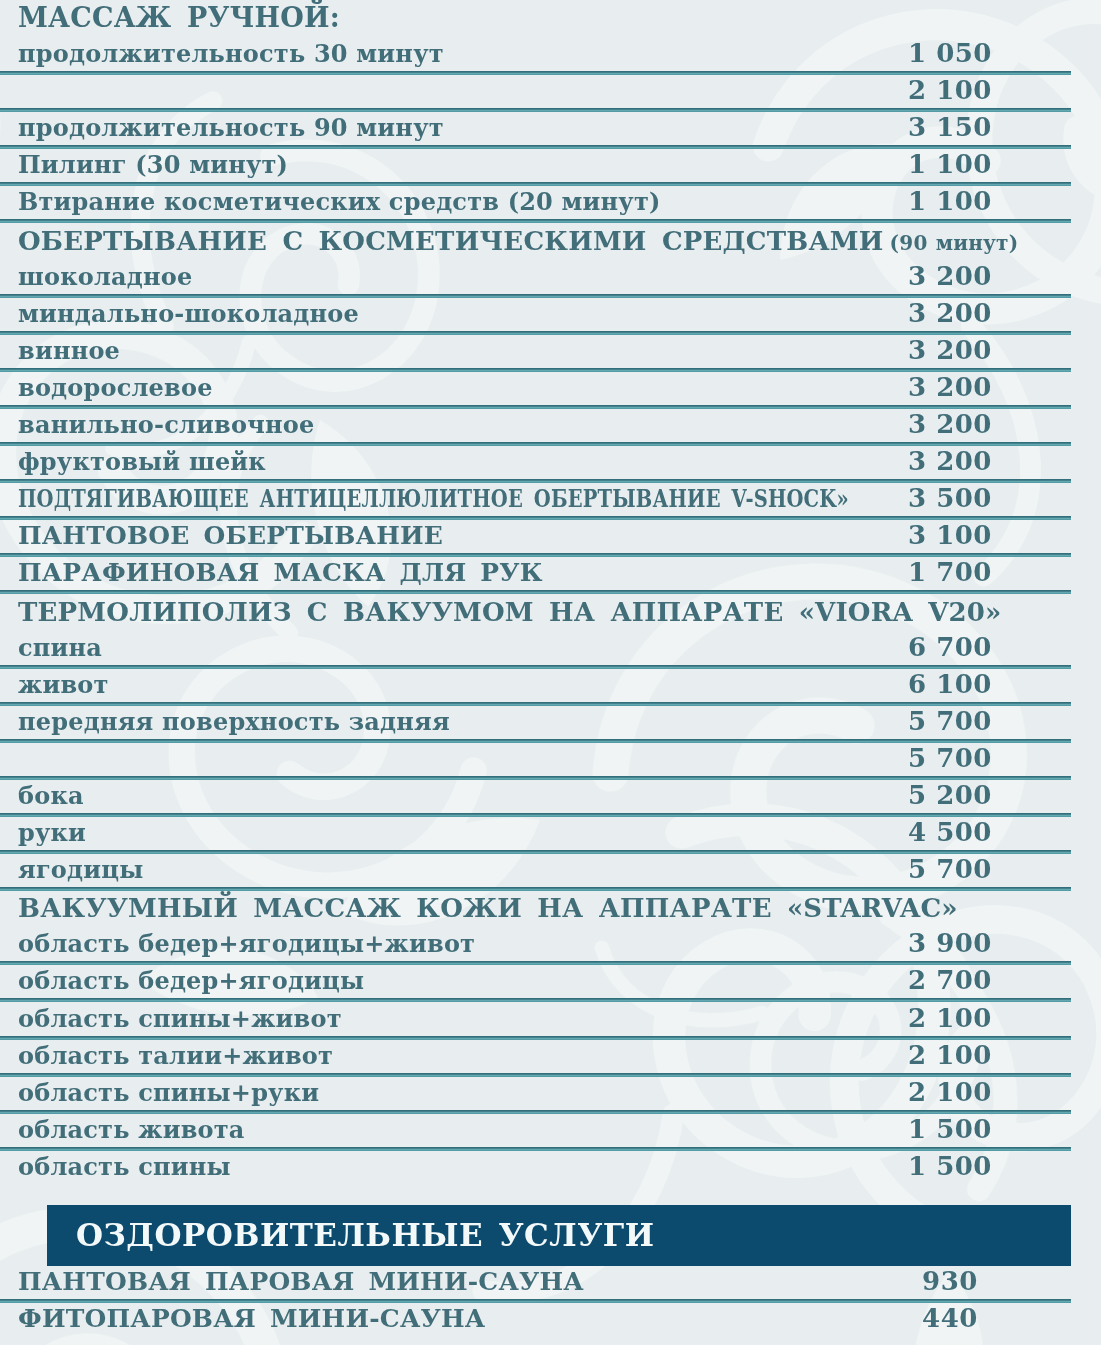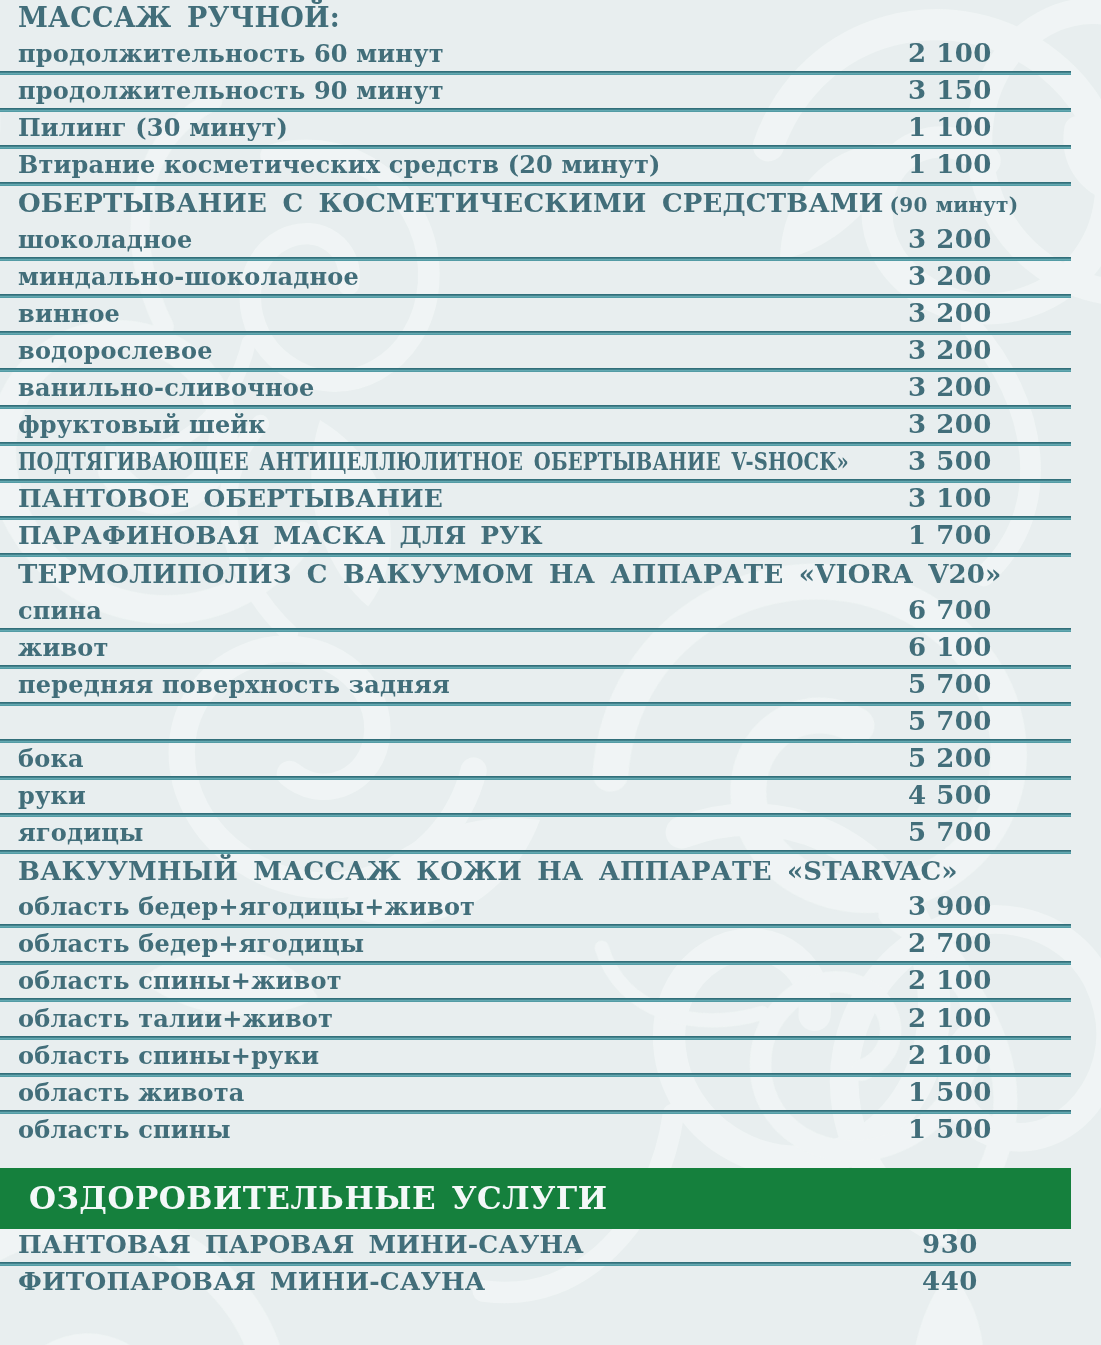--- a/index.html
+++ b/index.html
@@ -35,21 +35,21 @@
   .row-label.caps{font-size:25px;word-spacing:5px;}
   .row-label .lbl-inner{display:inline-block;white-space:nowrap;}
   .row-label.condensed .lbl-inner{transform:scaleX(0.78);transform-origin:0 100%;}
   .row-price{
     position:absolute;left:868px;width:164px;bottom:7px;
     font-size:26px;color:#426e7a;text-align:center;letter-spacing:.5px;
   }
 
   .band-gap{height:17px;}
   .band{
-    position:relative;height:61px;background:#15803d;
+    position:relative;height:61px;background:#0c4a6e;margin-left:47px;
   }
   .band .band-label{
     position:absolute;left:29px;top:50%;transform:translateY(-50%);
     font-size:31px;color:#f3f8f8;letter-spacing:.5px;word-spacing:4px;white-space:nowrap;
   }
 </style>
 </head>
 <body>
 
 <div class="page">
@@ -82,21 +82,24 @@
       <use href="#leaf" transform="translate(140,980) scale(1.3) rotate(-30)"></use>
       <use href="#leaf" transform="translate(950,1270) scale(1.4) rotate(60)"></use>
     </g>
   </svg>
 
   <div class="content" id="content">
       <div class="section-header first">
         <span class="hdr-text">МАССАЖ  РУЧНОЙ:</span>
       </div>
       <div class="row lined">
-        <span class="row-label"><span class="lbl-inner">продолжительность 60 минут</span></span>
+        <span class="row-label"><span class="lbl-inner">продолжительность 30 минут</span></span>
+        <span class="row-price">1 050</span>
+      </div>
+      <div class="row lined">
         <span class="row-price">2 100</span>
       </div>
       <div class="row lined">
         <span class="row-label"><span class="lbl-inner">продолжительность 90 минут</span></span>
         <span class="row-price">3 150</span>
       </div>
       <div class="row lined">
         <span class="row-label"><span class="lbl-inner">Пилинг  (30 минут)</span></span>
         <span class="row-price">1 100</span>
       </div>

